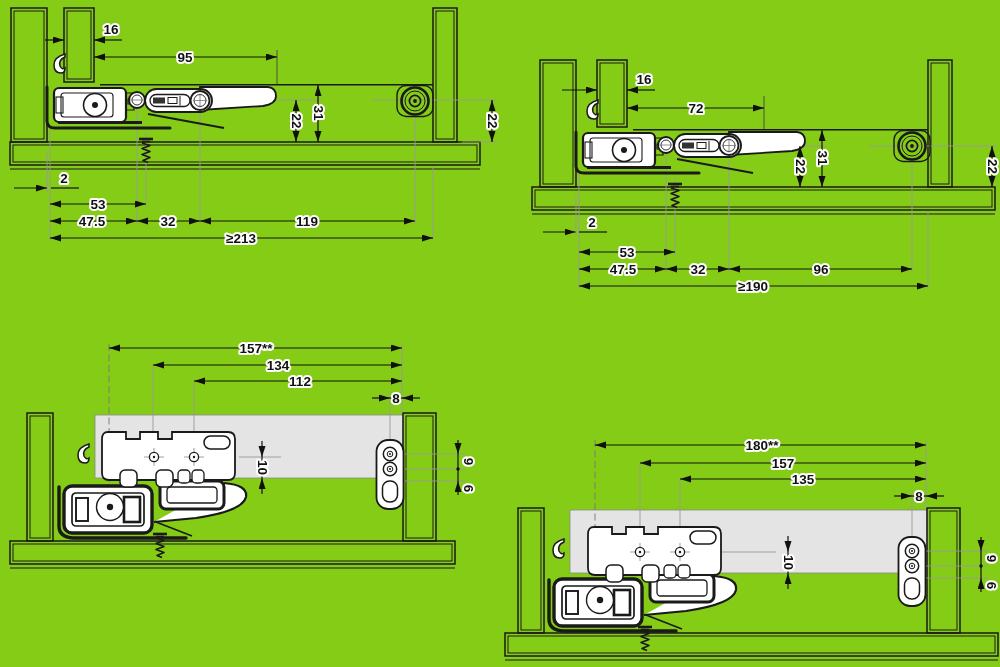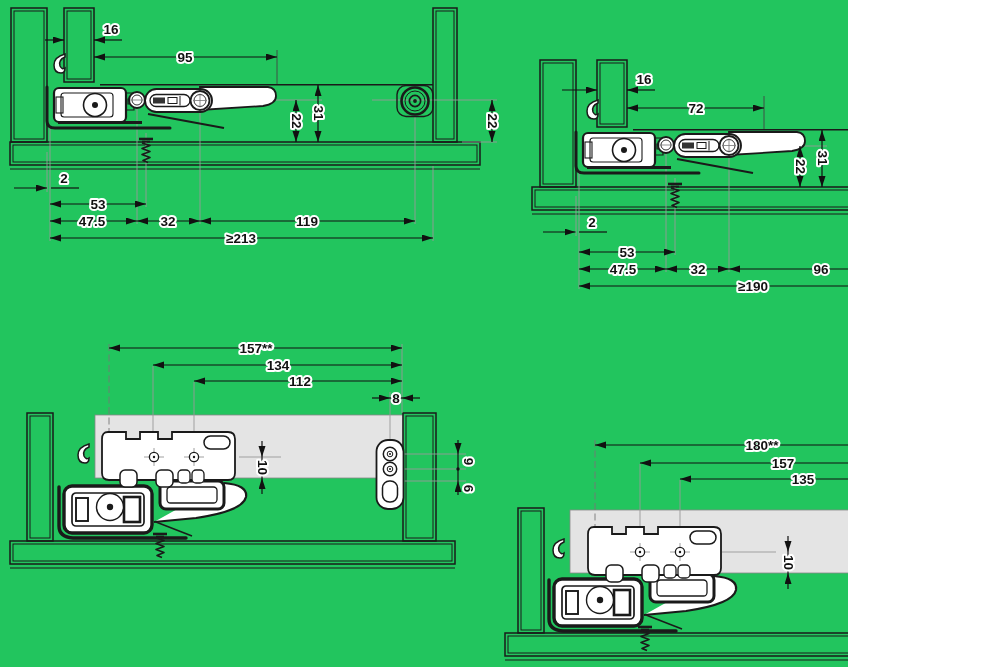--- a/index.html
+++ b/index.html
@@ -1,16 +1,16 @@
 <!DOCTYPE html>
 <html><head>
 <meta charset="utf-8">
 <style>
   html,body{margin:0;padding:0;background:#fff;}
-  #stage{position:relative;width:848px;height:667px;background:#22c55e;overflow:hidden;}
+  #stage{position:relative;width:1000px;height:667px;background:#84cc16;overflow:hidden;}
   svg{display:block;}
   text.dl{font:600 13.5px "Liberation Sans", sans-serif; fill:#111; text-anchor:middle;
           stroke:#fff; stroke-width:4px; paint-order:stroke; stroke-linejoin:round;}
   .dim{stroke:#111;stroke-width:1.2;fill:none;}
   .pln{stroke:#1a1a1a;fill:none;}
   .ext{stroke:#999;stroke-width:0.9;fill:none;}
   .ext2{stroke:#444;stroke-width:0.9;fill:none;}
   .dsh{stroke:#777;stroke-width:0.9;stroke-dasharray:7 3.5;fill:none;}
 </style>
 </head>

